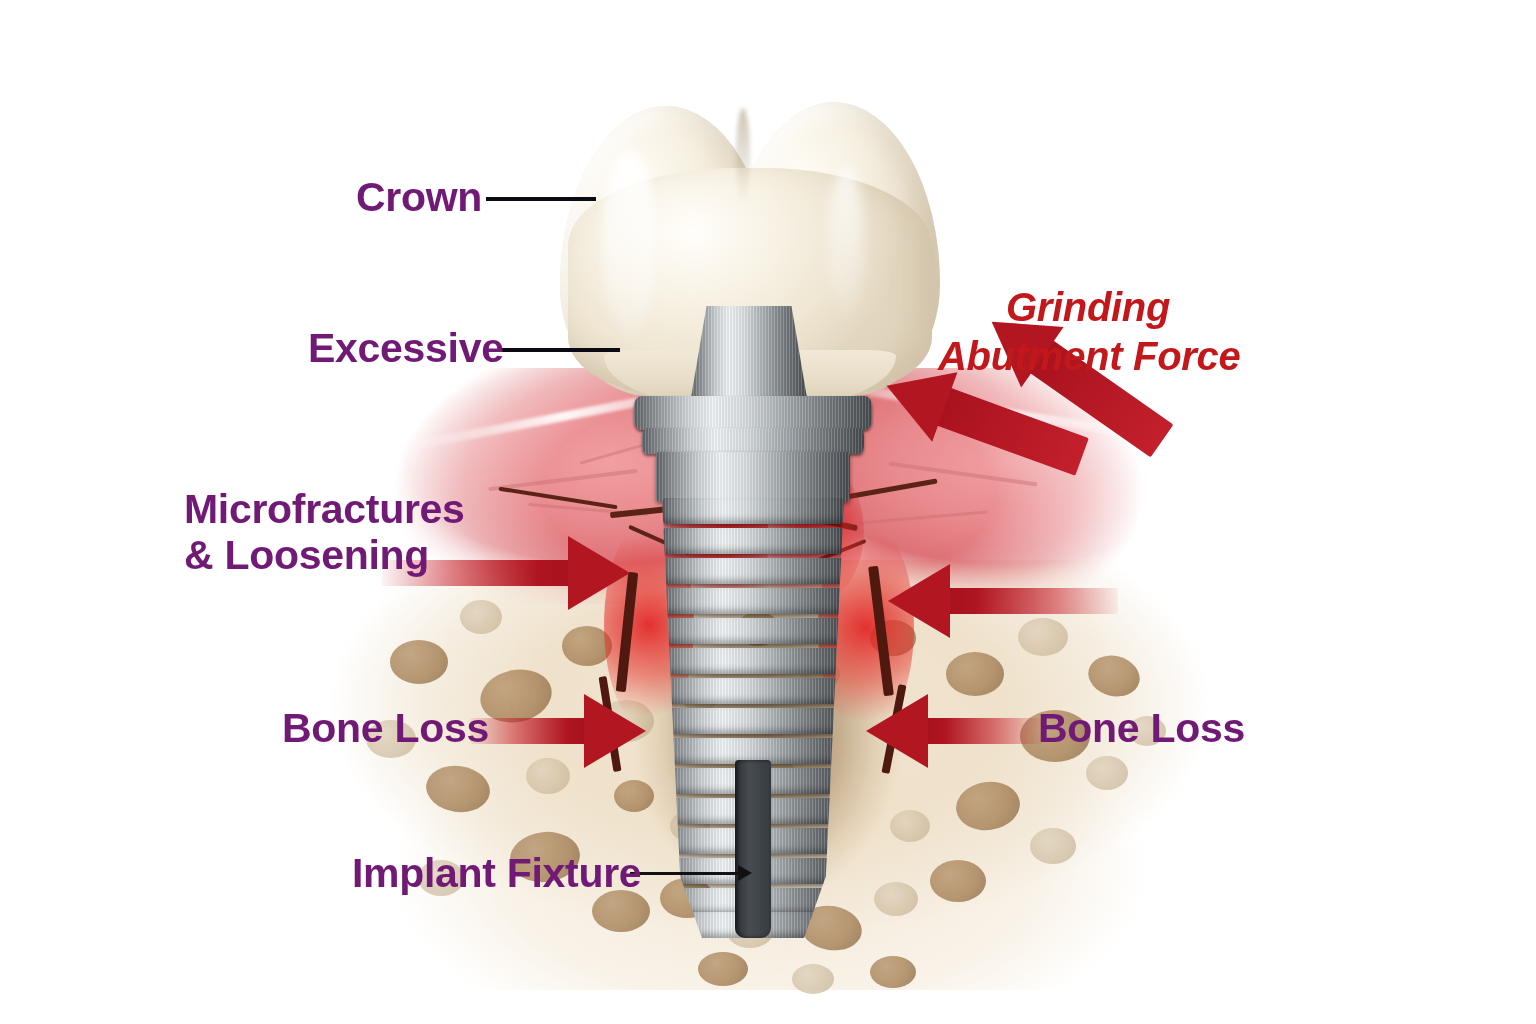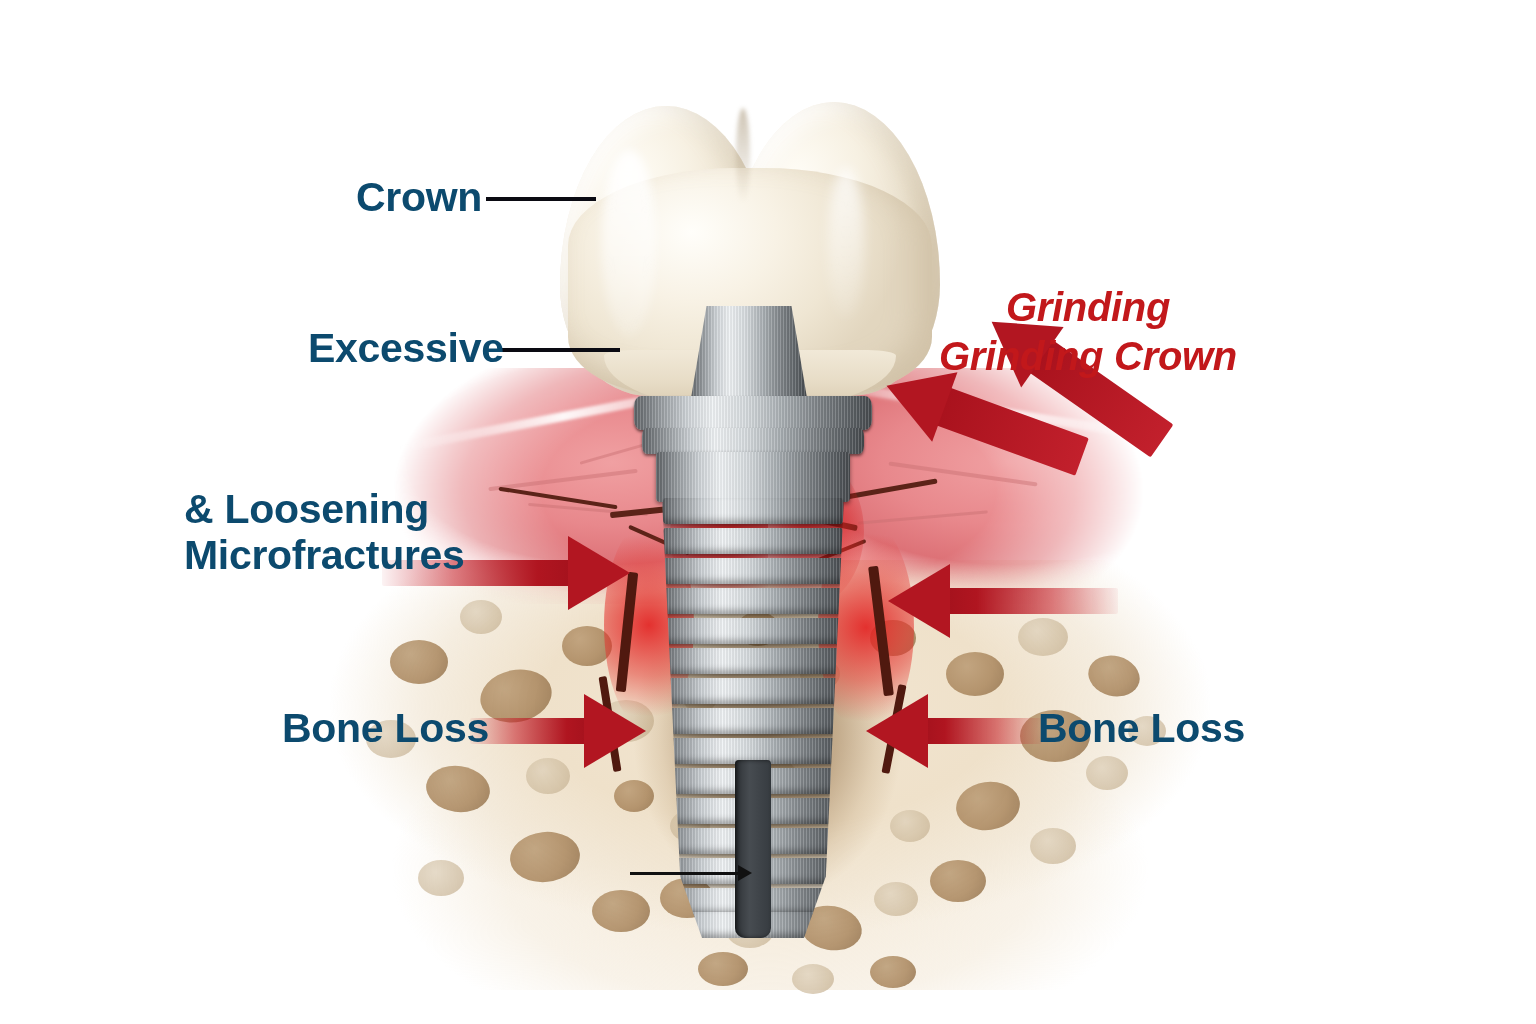--- a/index.html
+++ b/index.html
@@ -10,21 +10,21 @@
   
   #title{
     position:absolute;left:0;top:24px;width:1536px;text-align:center;
     font-family:"Liberation Serif",serif;
     font-weight:bold;font-size:54px;letter-spacing:.2px;
     color:#1a2040;white-space:nowrap;
   }
 
   
   .lbl{
-    position:absolute;color:#0c4a6e;
+    position:absolute;color:#701a75;
     font-family:"Liberation Sans",sans-serif;
     font-weight:bold;font-size:41px;line-height:1.08;
     white-space:nowrap;letter-spacing:-.3px;
   }
   .lbl.two{white-space:normal;line-height:1.12;}
   .lbl.force{
     color:#c2181b;font-style:italic;font-size:40px;
     text-align:center;line-height:1.22;
   }
 
@@ -342,27 +342,28 @@
   <div class="arrow fade" style="left:1118px;top:564px;width:250px;height:74px;transform:scaleX(-1);">
     <div class="shaft" style="width:172px;"></div>
     <div class="head" style="left:168px;"></div>
   </div>
 
   <div class="lbl" style="left:356px;top:175px;">Crown</div>
 
   <div class="lbl" style="left:308px;top:326px;">Excessive</div>
 
   <div class="lbl two" style="left:184px;top:487px;width:300px;">
+    <div>Microfractures</div>
     <div>&amp; Loosening</div>
-    <div>Microfractures</div>
   </div>
 
   <div class="lbl" style="left:282px;top:706px;">Bone Loss</div>
 
   <div class="lbl" style="left:1038px;top:706px;">Bone Loss</div>
 
+  <div class="lbl" style="left:352px;top:851px;">Implant Fixture</div>
 
   <div class="lbl force" style="left:938px;top:283px;width:300px;">
     <div>Grinding</div>
-    <div>Grinding Crown</div>
+    <div>Abutment Force</div>
   </div>
 
 </div>
 
 </body></html>

